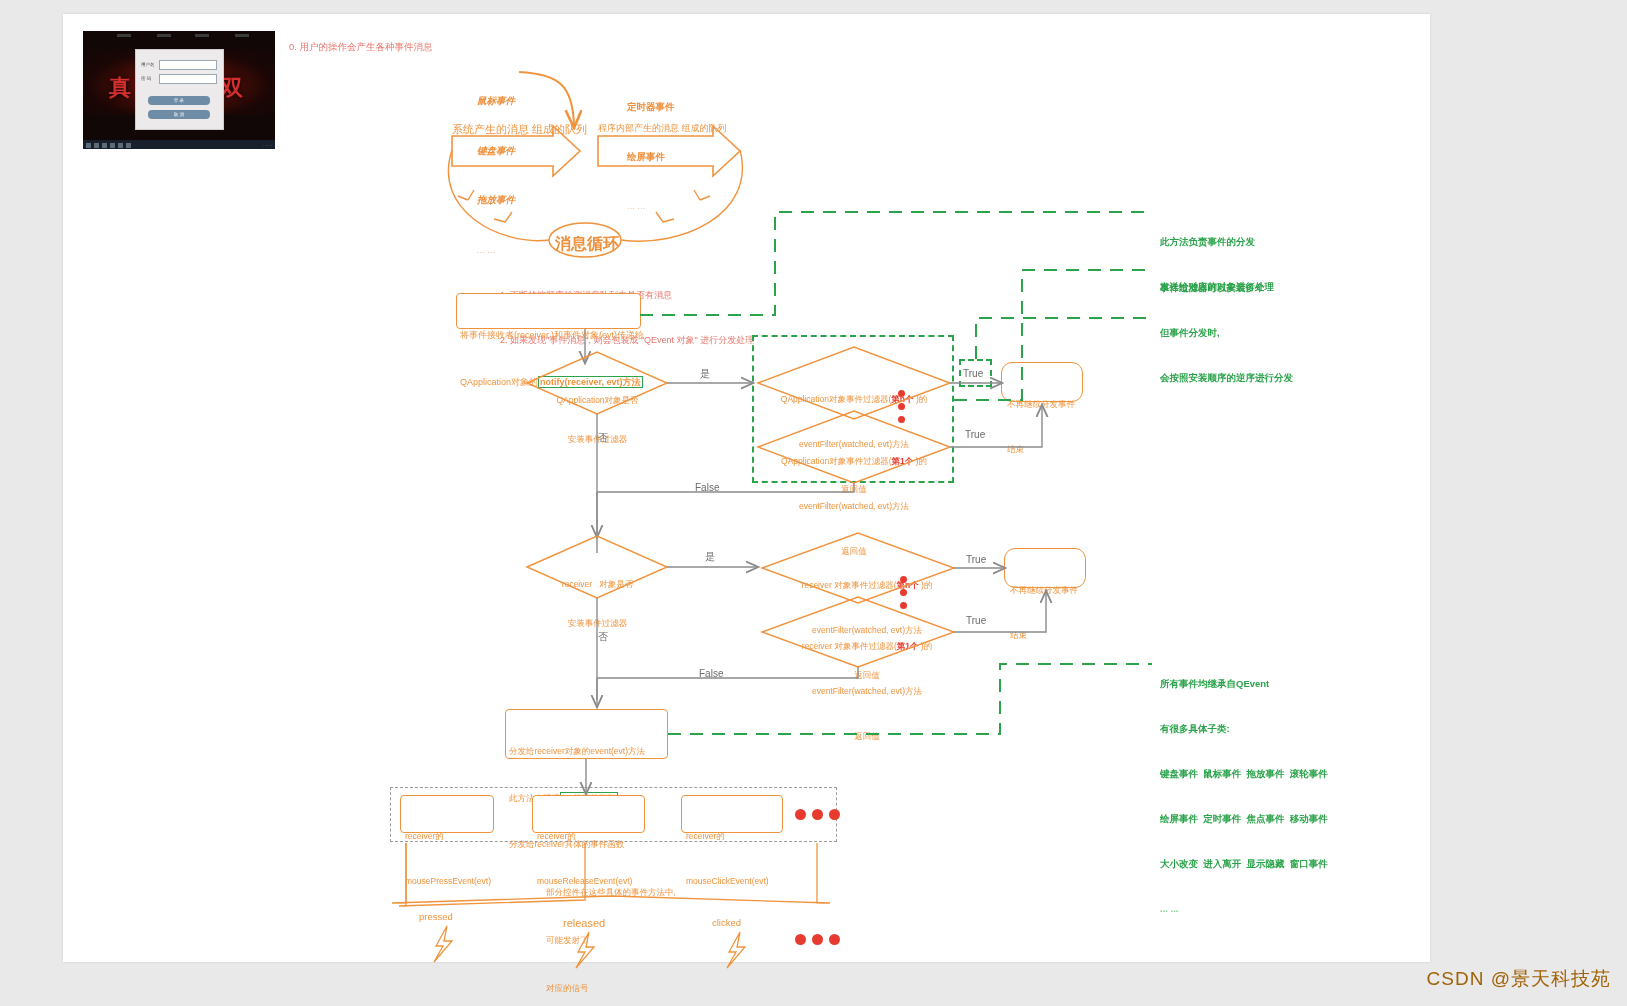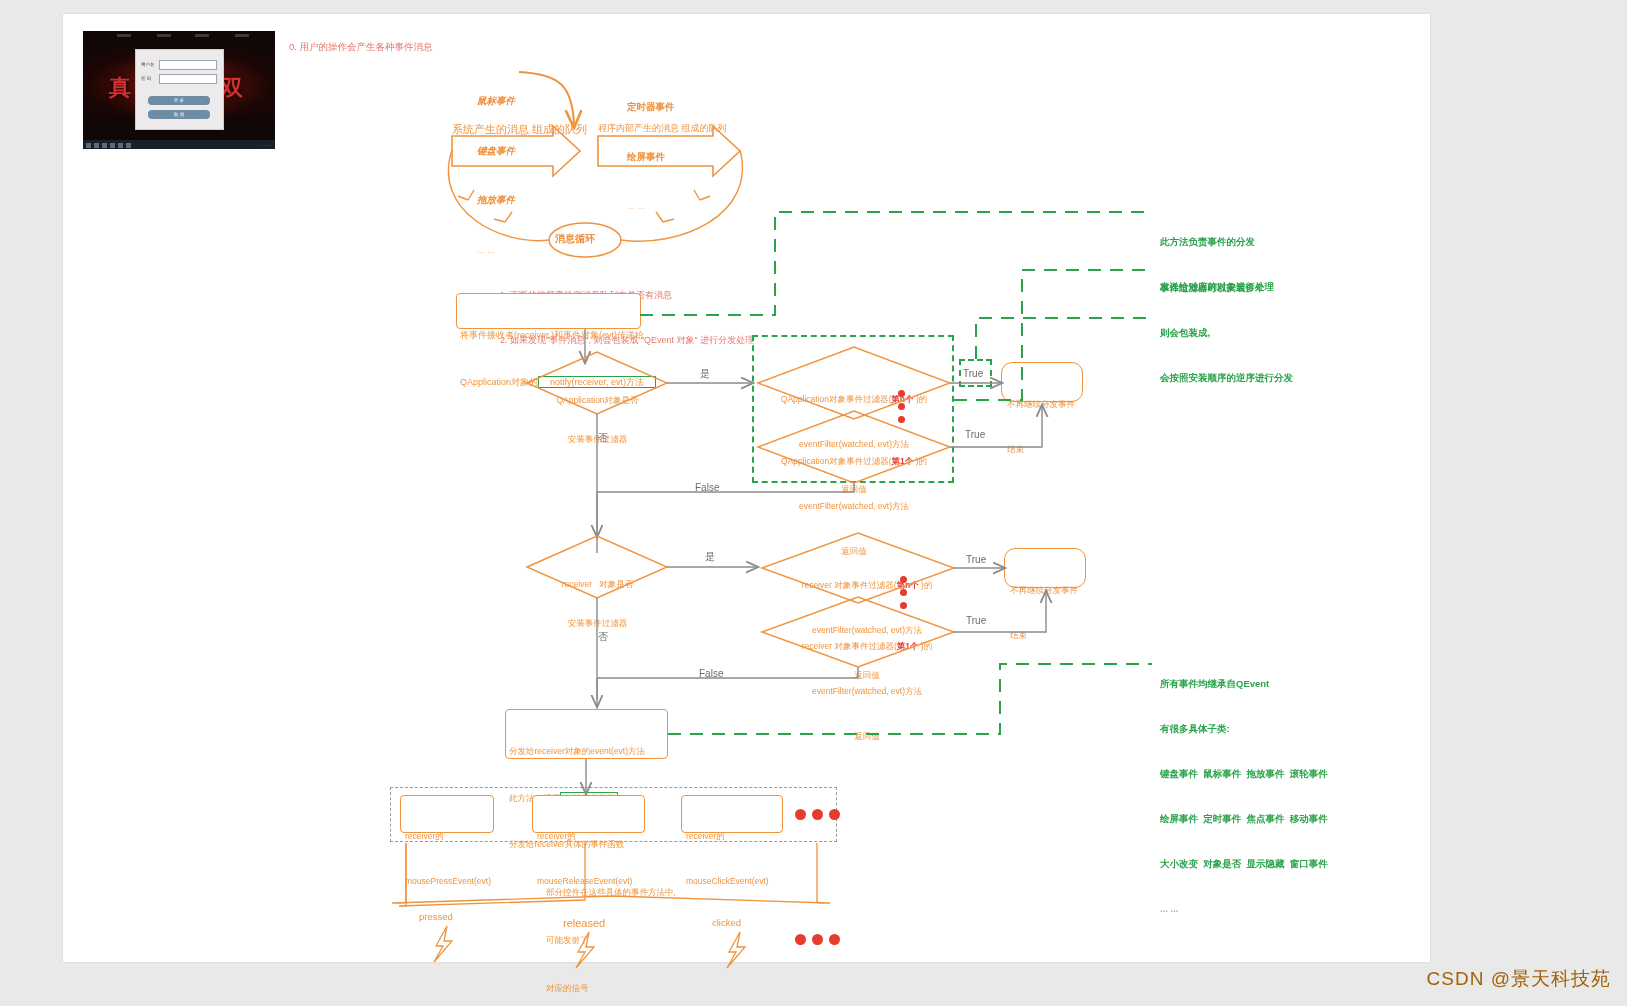--- a/index.html
+++ b/index.html
@@ -91,43 +91,43 @@
       <div style="opacity:.55;font-weight:normal">... ...</div>
     </div>
 
     <div class="abs txt or" style="left:452px;top:122px;font-size:11px;">系统产生的消息 组成的队列</div>
     <div class="abs txt or" style="left:598px;top:122px;font-size:9px;">程序内部产生的消息 组成的队列</div>
 
     <div class="abs txt pk" style="left:500px;top:258px;font-size:9px;line-height:15px;">
       <div>1. 不断的按顺序检测消息队列中是否有消息</div>
       <div>2. 如果发现"事件消息", 则会包装成 "QEvent 对象" 进行分发处理</div>
     </div>
-    <div class="abs txt orb" style="left:555px;top:232px;font-size:10px;width:60px;text-align:left;">消息循环</div>
+    <div class="abs txt orb" style="left:555px;top:232px;font-size:16px;width:60px;text-align:left;">消息循环</div>
 
     <div class="box" style="left:456px;top:293px;width:185px;height:36px;"></div>
     <div class="abs txt or" style="left:460px;top:297px;font-size:9px;line-height:15.5px;">
       <div>将事件接收者(receiver,)和事件对象(evt)传递给</div>
-      <div><span>QApplication对象的</span><span style="border:1.4px solid #2aa34a;padding:0 11px;">notify(receiver, evt)方法</span></div>
+      <div><span>QApplication对象的</span><span style="border:1.4px solid #2aa34a;padding:0 1px;font-weight:bold;">notify(receiver, evt)方法</span></div>
     </div>
 
     <div class="abs txt gr" style="left:1160px;top:204px;font-size:9.5px;line-height:15px;">
       <div>此方法负责事件的分发</div>
       <div>发送给对应的对象进行处理</div>
     </div>
     <div class="abs txt gr" style="left:1160px;top:250px;font-size:9.5px;line-height:15px;">
       <div>事件过滤器可以安装多个</div>
-      <div>则会包装成,</div>
+      <div>但事件分发时,</div>
       <div>会按照安装顺序的逆序进行分发</div>
     </div>
     <div class="abs txt gr" style="left:1160px;top:646px;font-size:9.5px;line-height:15px;">
       <div>所有事件均继承自QEvent</div>
       <div>有很多具体子类:</div>
       <div>键盘事件  鼠标事件  拖放事件  滚轮事件</div>
       <div>绘屏事件  定时事件  焦点事件  移动事件</div>
-      <div>大小改变  对象是否  显示隐藏  窗口事件</div>
+      <div>大小改变  进入离开  显示隐藏  窗口事件</div>
       <div style="opacity:.6">... ...</div>
     </div>
 
     <div class="dash-green" style="left:752px;top:335px;width:202px;height:148px;"></div>
     <div class="dash-green" style="left:959px;top:359px;width:33px;height:28px;"></div>
     <div class="abs txt gy" style="left:963px;top:367px;font-size:10px;">True</div>
 
     <div class="abs txt or" style="left:530px;top:368px;width:135px;text-align:center;font-size:8.5px;line-height:13px;">
       <div>QApplication对象是否</div>
       <div>安装事件过滤器</div>

